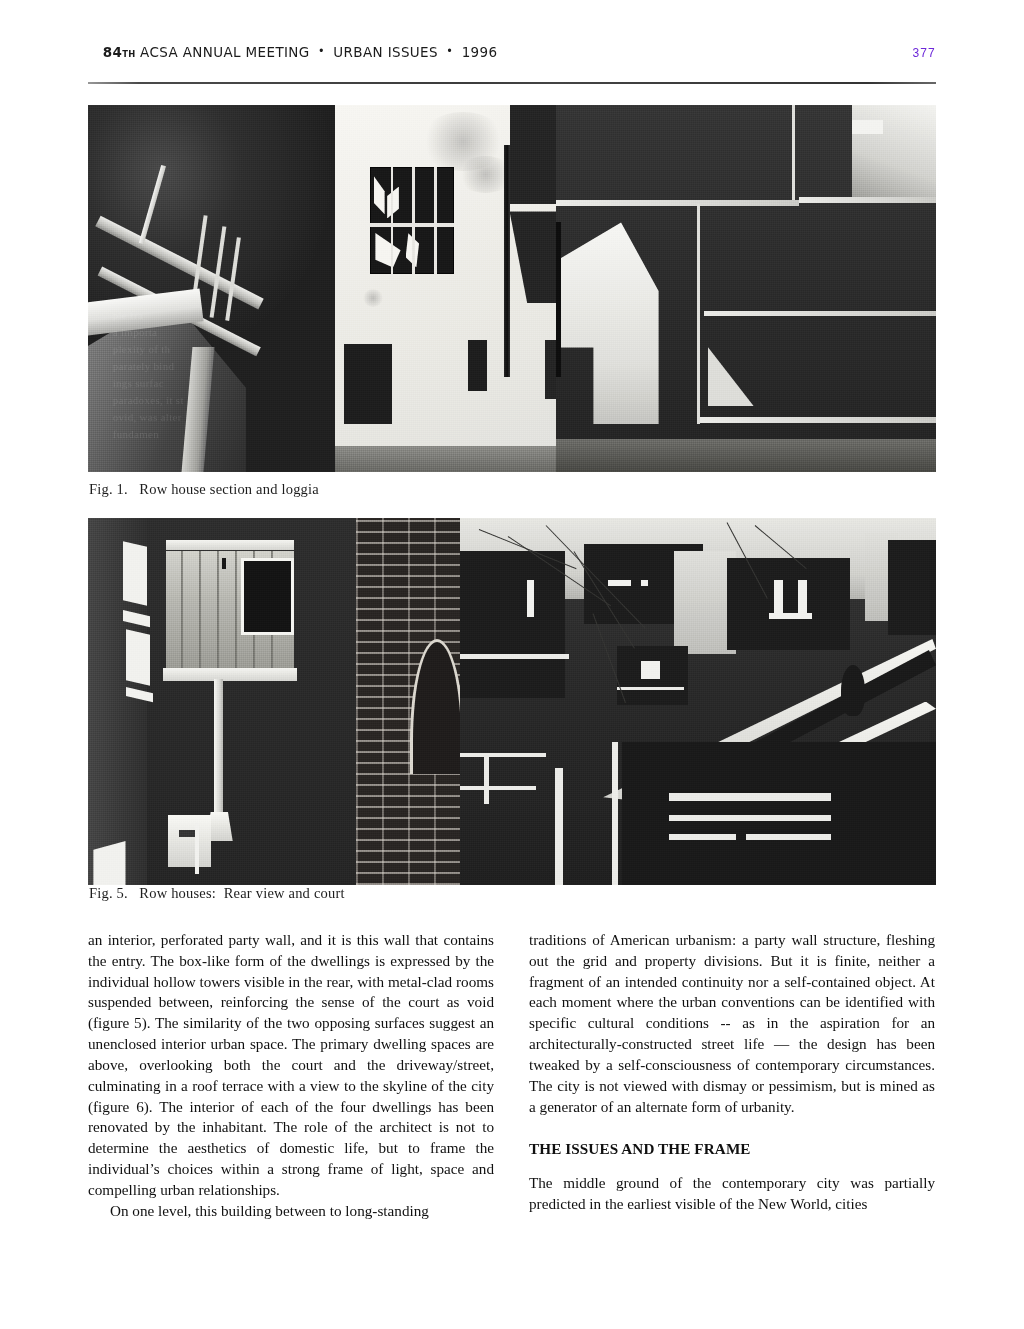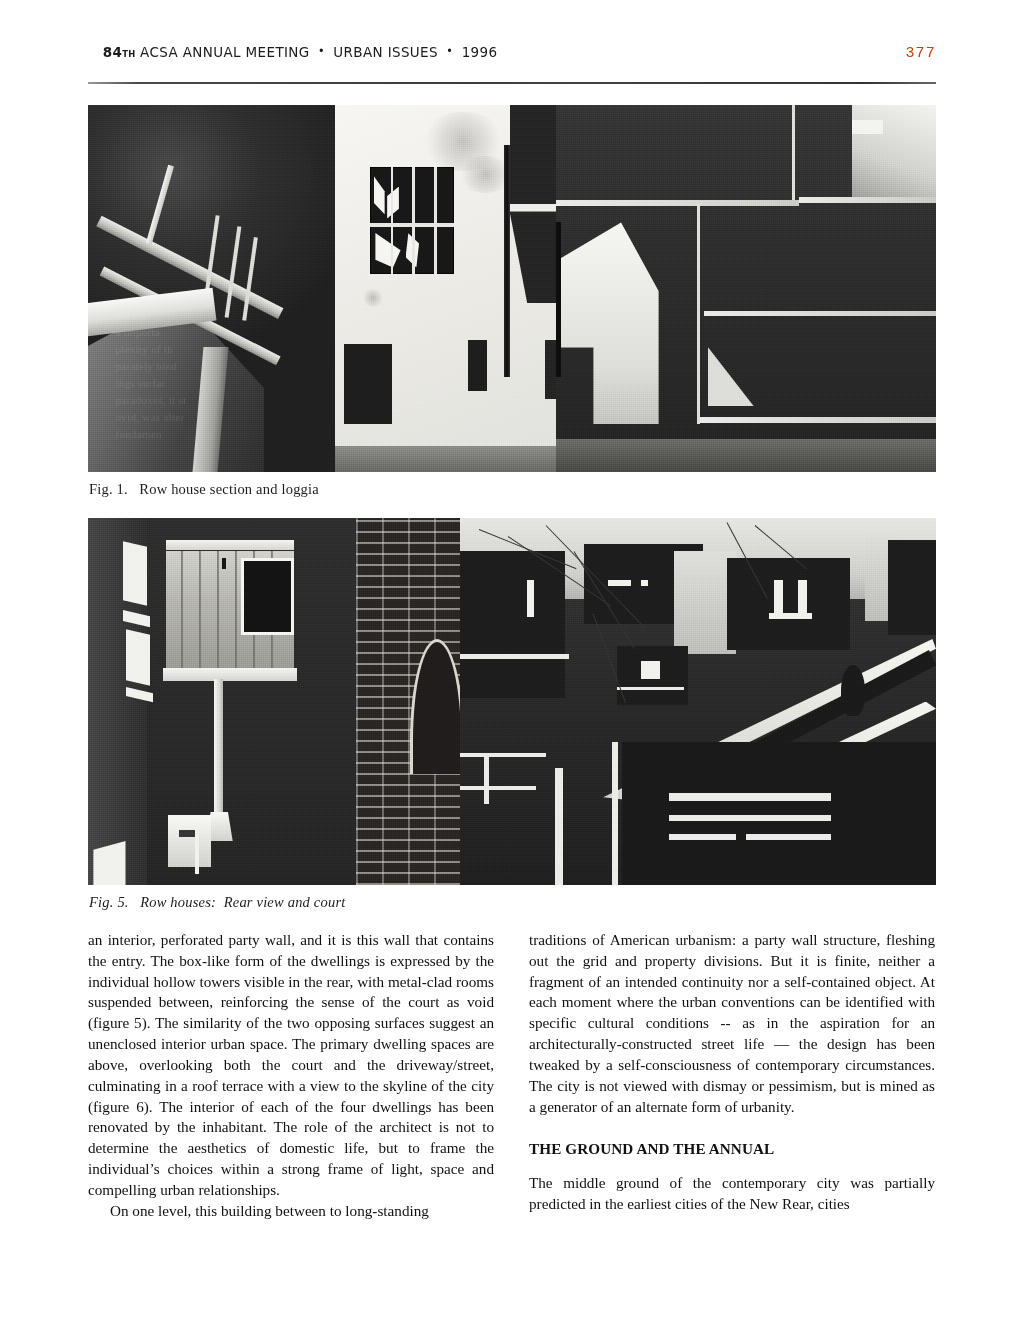--- a/index.html
+++ b/index.html
@@ -48,24 +48,24 @@
     font-weight: 700;
   }
   .runhead-left .sep {
     margin: 0 9px;
     font-size: 12px;
     position: relative;
     top: -2px;
   }
   .runhead-left .gap { display: inline-block; width: 5px; }
   .runhead-page {
-    font-family: Liberation Mono, monospace;
-    font-size: 15px;
+    font-family: Liberation Sans, sans-serif;
+    font-size: 12px;
     letter-spacing: 1.2px;
-    color: #c2410c;
+    color: #6d28d9;
   }
 
   
   #header-rule {
     position: absolute;
     left: 88px;
     top: 82px;
     width: 848px;
     height: 2px;
     background: linear-gradient(to right,
@@ -102,21 +102,20 @@
     mix-blend-mode: overlay;
     opacity: 0.85;
   }
 
   .pane { position: absolute; overflow: hidden; }
 
   
   #fig4-pane-a {
     background:
       radial-gradient(ellipse 70% 50% at 30% 18%, #4e4e4e 0%, #343434 45%, #262626 100%);
-    padding-left: 28px;
   }
   .f4a-softwall {
     position: absolute; left: 0; bottom: 0; width: 64%; height: 52%;
     background: linear-gradient(115deg, #8d8d8d 0%, #6f6f6f 30%, #4a4a4a 62%, #343434 100%);
     clip-path: polygon(0% 34%, 52% 8%, 100% 56%, 100% 100%, 0% 100%);
     opacity: 0.95;
   }
   .f4a-beam {
     position: absolute;
     background: linear-gradient(to bottom, #e9e9e6, #bdbdb9 60%, #8e8e8b);
@@ -491,26 +490,26 @@
       <div class="f5c-rail" style="left:44%; top:86%; width:14%; height:1.8%;"></div>
       <div class="f5c-rail" style="left:60%; top:86%; width:18%; height:1.8%;"></div>
       <div class="f5c-rail" style="left:32%; top:61%; width:1.2%; height:39%;"></div>
       <div class="f5c-gabledark" style="left:80%; top:40%; width:5%; height:14%; border-radius:50% 50% 40% 40%;"></div>
       <div class="f5c-rail" style="left:0; top:64%; width:18%; height:1.2%;"></div>
       <div class="f5c-rail" style="left:0; top:73%; width:16%; height:1.2%;"></div>
       <div class="f5c-rail" style="left:5%; top:64%; width:1%; height:14%;"></div>
       <div class="f5c-rail" style="left:20%; top:68%; width:1.6%; height:32%;"></div>
     </div>
   </div>
-  <div class="figure-caption" style="margin-top:9px; margin-left:1px;font-style:italic;">Fig. 5.   Row houses:  Rear view and court</div>
+  <div class="figure-caption" style="margin-left:1px;">Fig. 5.   Row houses:  Rear view and court</div>
 </div>
 
 <div id="body-text">
   <div class="column">
     <p>an interior, perforated party wall, and it is this wall that contains the entry.  The box-like form of the dwellings is expressed by the individual hollow towers visible in the rear, with metal-clad rooms suspended between, reinforcing the sense of the court as void (figure 5).  The similarity of the two opposing surfaces suggest an unenclosed interior urban space.  The primary dwelling spaces are above, overlooking both the court and the driveway/street, culminating in a roof terrace with a view to the skyline of the city (figure 6).  The interior of each of the four dwellings has been renovated by the inhabitant.  The role of the architect is not to determine the aesthetics of domestic life, but to frame the individual’s choices within a strong frame of light, space and compelling urban relationships.</p>
     <p class="indent">On one level, this building between to long-standing</p>
   </div>
   <div class="column">
     <p>traditions of American urbanism:  a party wall structure, fleshing out the grid and property divisions.  But it is finite, neither a fragment of an intended continuity nor a self-contained object.  At each moment where the urban conventions can be identified with specific cultural conditions -- as in the aspiration for an architecturally-constructed street life — the design has been tweaked by a self-consciousness of contemporary circumstances.  The city is not viewed with dismay or pessimism, but is mined as a generator of an alternate form of urbanity.</p>
-    <h2 class="section-heading">THE GROUND AND THE ANNUAL</h2>
-    <p>The middle ground of the contemporary city was partially predicted in the earliest cities of the New Rear, cities</p>
+    <h2 class="section-heading">THE ISSUES AND THE FRAME</h2>
+    <p>The middle ground of the contemporary city was partially predicted in the earliest visible of the New World, cities</p>
   </div>
 </div>
 
 </body></html>

